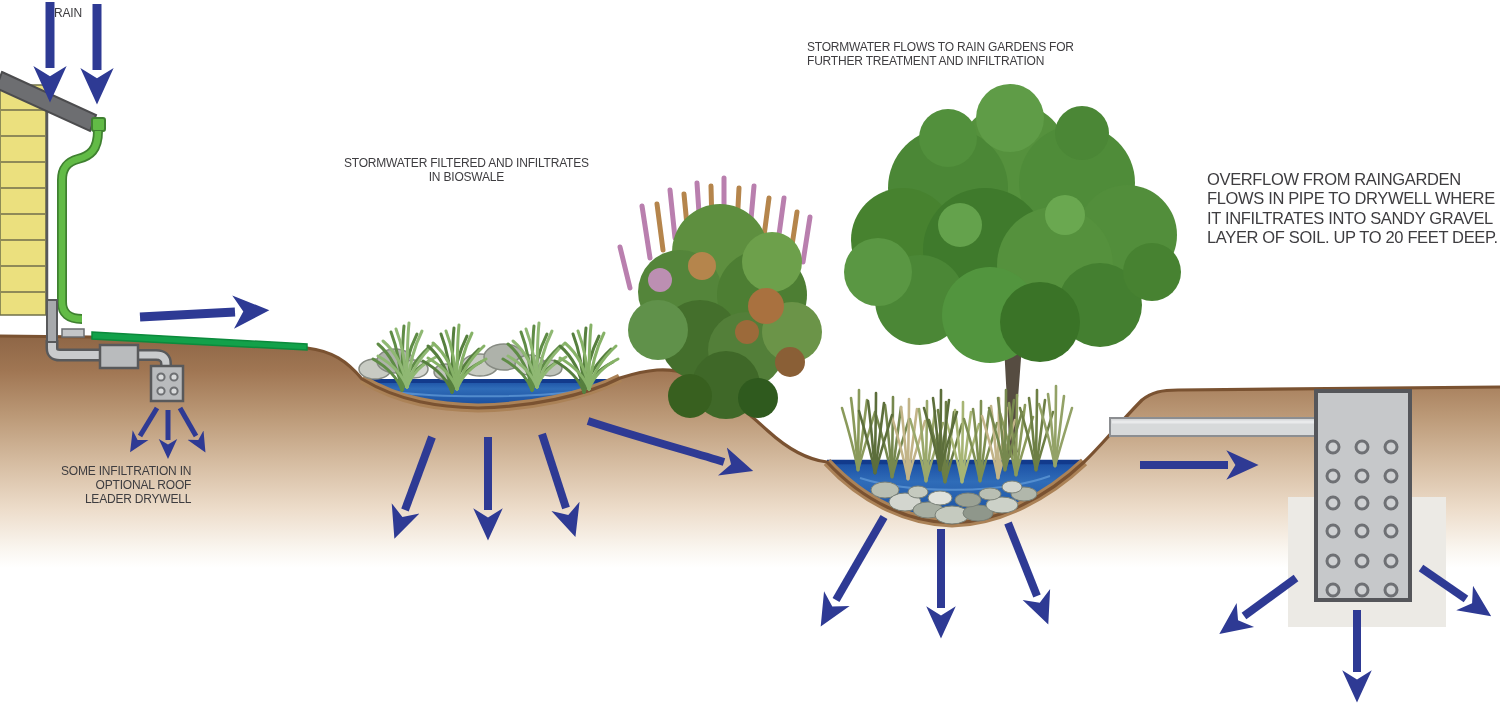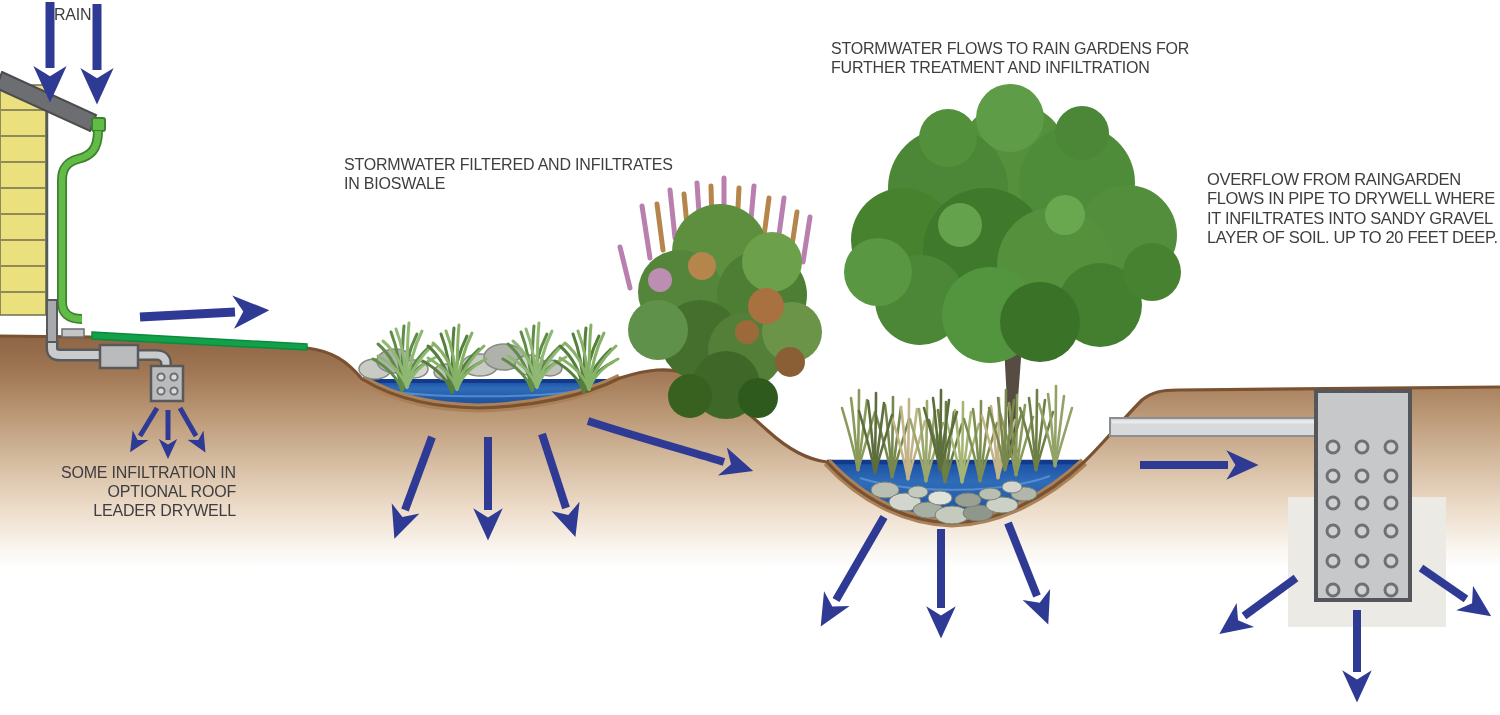--- a/index.html
+++ b/index.html
@@ -1,19 +1,19 @@
 <!DOCTYPE html>
 <html><head>
 <meta charset="utf-8">
 <style>
   html,body{margin:0;padding:0;background:#fff;}
   #stage{position:relative;width:1500px;height:715px;background:#ffffff;overflow:hidden;
          font-family:"Liberation Sans",sans-serif;}
   #scene{position:absolute;left:0;top:0;}
-  .lbl{position:absolute;color:#3e3d40;font-size:16px;line-height:1.18;
+  .lbl{position:absolute;color:#3e3d40;font-size:12px;line-height:1.18;
        letter-spacing:-0.2px;white-space:pre-line;}
   .lbl.small{font-size:16.5px;letter-spacing:-0.35px;}
 </style>
 </head>
 <body>
 
 <div id="stage">
 
 <svg id="scene" width="1500" height="715" viewBox="0 0 1500 715" xmlns="http://www.w3.org/2000/svg">
   <defs>
@@ -300,25 +300,25 @@
 
     <line x1="1296" y1="578" x2="1244" y2="616" stroke-width="8" marker-end="url(#ah)"></line>
     <line x1="1357" y1="610" x2="1357" y2="672" stroke-width="8" marker-end="url(#ah)"></line>
     <line x1="1421" y1="568" x2="1466" y2="599" stroke-width="8" marker-end="url(#ah)"></line>
   </g>
 </svg>
 
 <div class="lbl" style="left:54px;top:6px;">RAIN</div>
 
 
-<div class="lbl" style="left:344px;top:156px;">STORMWATER FILTERED AND INFILTRATES
+<div class="lbl" style="left:344px;top:156px;text-align:center;">STORMWATER FILTERED AND INFILTRATES
 IN BIOSWALE</div>
 
 
-<div class="lbl" style="left:807px;top:40px;margin-left:24px;">STORMWATER FLOWS TO RAIN GARDENS FOR
+<div class="lbl" style="left:807px;top:40px;">STORMWATER FLOWS TO RAIN GARDENS FOR
 FURTHER TREATMENT AND INFILTRATION</div>
 
 <div class="lbl small" style="left:1207px;top:158px;margin-top:12px;">OVERFLOW FROM RAINGARDEN
 FLOWS IN PIPE TO DRYWELL WHERE
 IT INFILTRATES INTO SANDY GRAVEL
 LAYER OF SOIL. UP TO 20 FEET DEEP.</div>
 
 <div class="lbl" style="left:61px;top:464px;text-align:right;">SOME INFILTRATION IN
 OPTIONAL ROOF
 LEADER DRYWELL</div>

